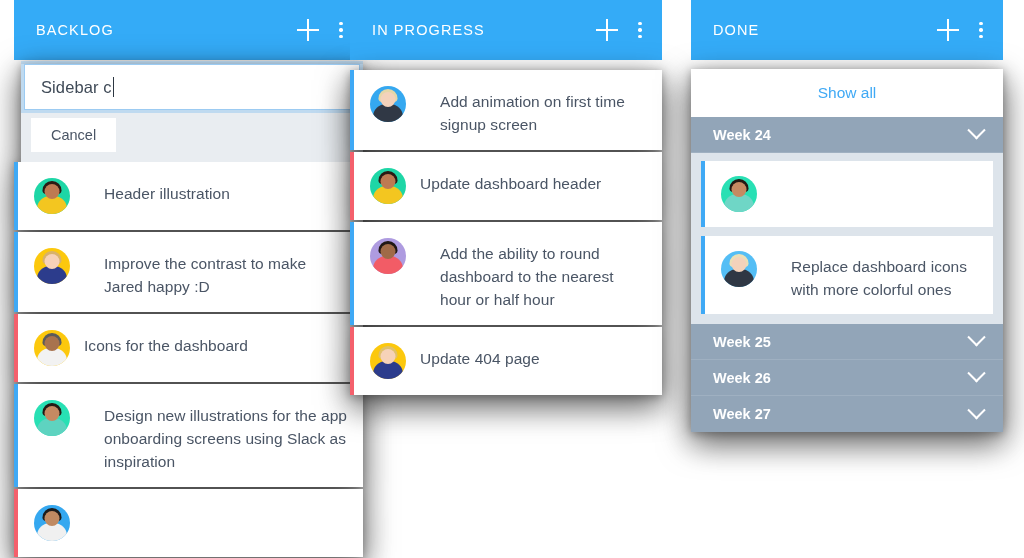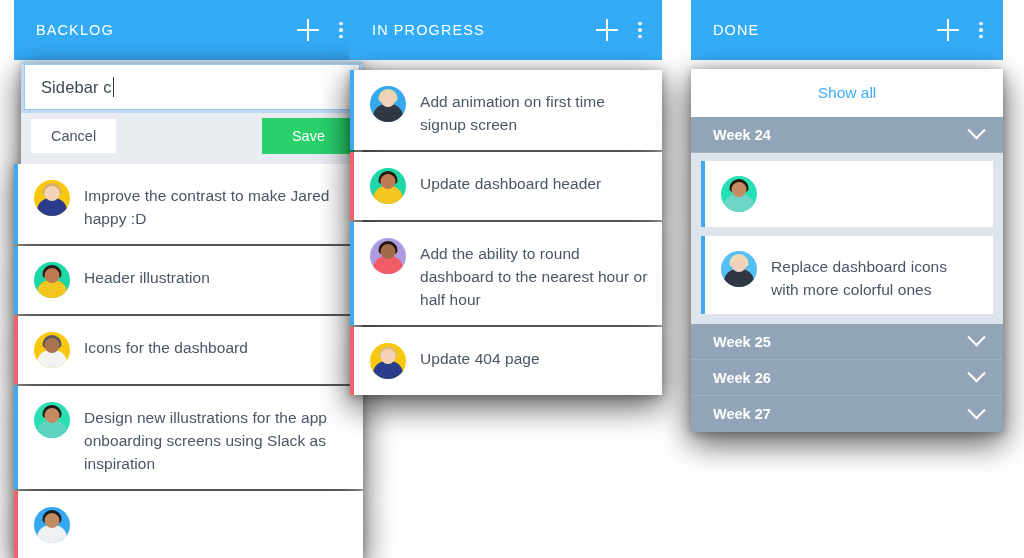--- a/index.html
+++ b/index.html
@@ -141,21 +141,21 @@
     background: #ffffff;
     display: flex;
     align-items: flex-start;
     padding: 14px 14px 14px 0;
     border-left: 4px solid #3FA9F5;
     position: relative;
     cursor: pointer;
   }
   .card + .card { margin-top: 2px; }
   .card.accent-red  { border-left-color: #F4606C; }
-  .card.accent-blue { border-left-color: #3FA9F5; }
+  .card.accent-blue { border-left-color: #3FA9F5; gap: 20px; }
 
   .avatar {
     width: 36px; height: 36px;
     border-radius: 50%;
     flex: 0 0 36px;
     margin: 2px 0 2px 16px;
     position: relative;
     overflow: hidden;
   }
   .avatar .head {
@@ -250,40 +250,39 @@
 
     <div class="col-body">
 
       <div class="composer">
         <div class="composer-input">
           <span class="composer-text">Sidebar c</span>
             <span class="caret"></span>
         </div>
         <div class="composer-actions">
           <button class="btn-cancel">Cancel</button>
-          <button class="btn-save">Save</button>
         </div>
+      </div>
+
+      <div class="card accent-blue">
+        <span class="avatar" style="background:#1ED6A6">
+          <i class="body" style="background:#F3C620"></i>
+            <i class="hair" style="background:#2B1B14"></i>
+            <i class="head" style="background:#BE7A52"></i>
+        </span>
+        <span class="card-text">Header illustration</span>
       </div>
 
       <div class="card accent-blue">
         <span class="avatar" style="background:#FCC80D">
           <i class="body" style="background:#2C3C8C"></i>
             <i class="hair" style="background:#D8B26A"></i>
             <i class="head" style="background:#F6D2B8"></i>
         </span>
         <span class="card-text">Improve the contrast to make Jared happy :D</span>
-      </div>
-
-      <div class="card accent-blue">
-        <span class="avatar" style="background:#1ED6A6">
-          <i class="body" style="background:#F3C620"></i>
-            <i class="hair" style="background:#2B1B14"></i>
-            <i class="head" style="background:#BE7A52"></i>
-        </span>
-        <span class="card-text">Header illustration</span>
       </div>
 
       <div class="card accent-red">
         <span class="avatar" style="background:#FCC80D">
           <i class="body" style="background:#F2F2F2"></i>
             <i class="hair" style="background:#5B5B5B"></i>
             <i class="head" style="background:#A8734E"></i>
         </span>
         <span class="card-text">Icons for the dashboard</span>
       </div>

